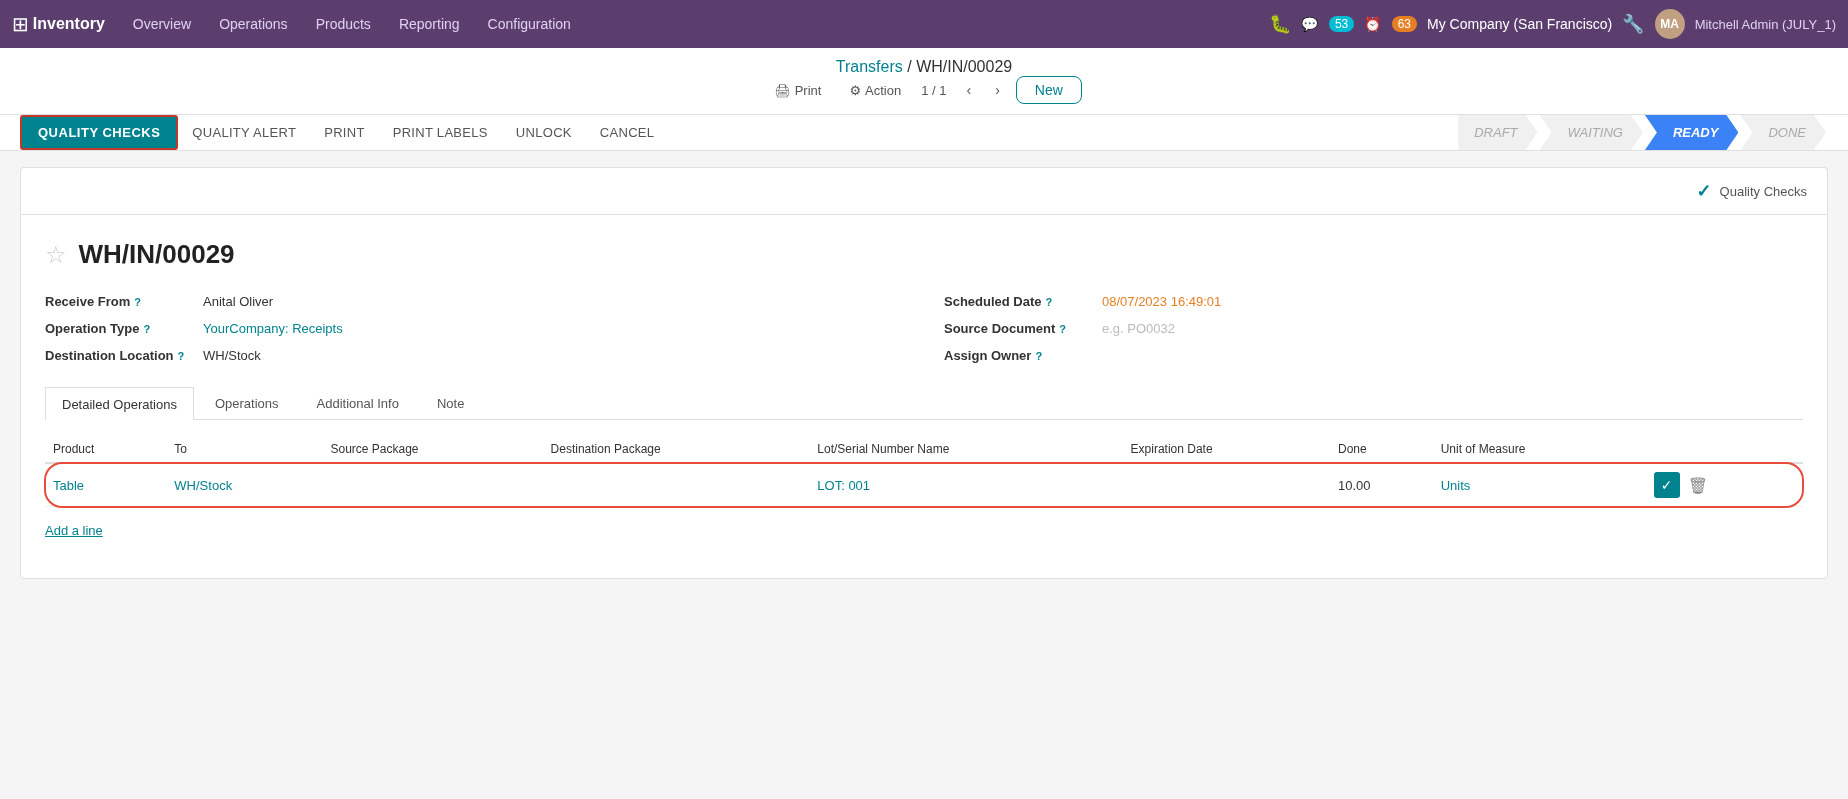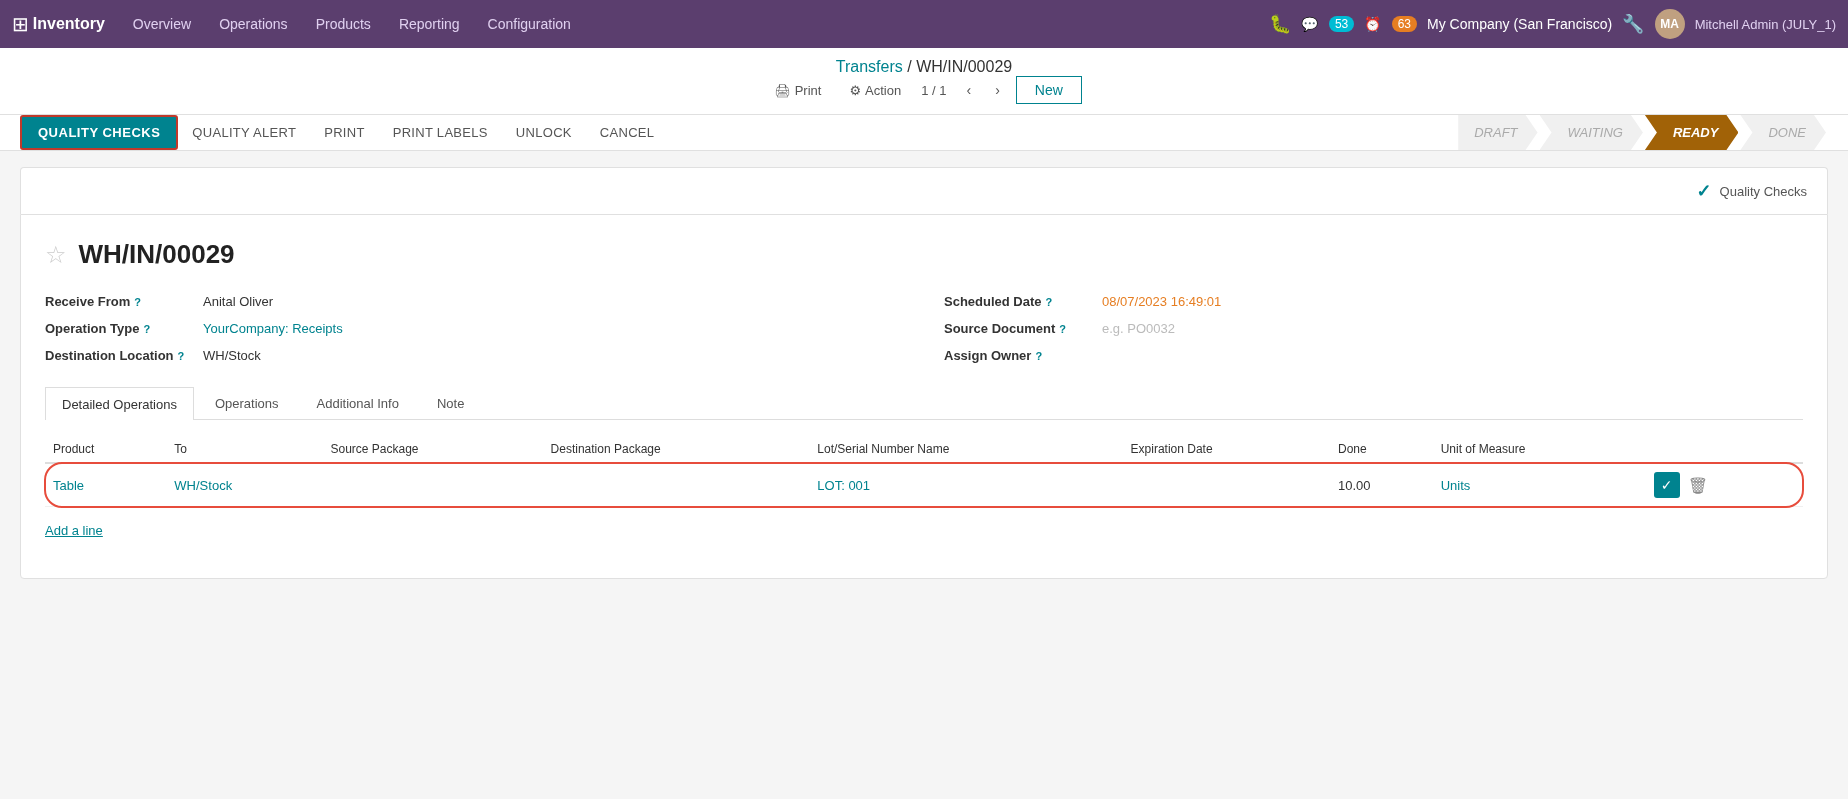--- a/index.html
+++ b/index.html
@@ -55,21 +55,21 @@
     .page-actions .btn-print, .page-actions .btn-action {
       background: none; border: none; color: #555; cursor: pointer;
       font-size: 13px; display: flex; align-items: center; gap: 4px; padding: 4px 8px;
     }
     .page-nav { display: flex; align-items: center; gap: 16px; font-size: 13px; color: #555; }
     .page-nav button {
       background: none; border: none; cursor: pointer; color: #555; font-size: 14px; padding: 2px 4px;
     }
     .btn-new {
       border: 1px solid #00838f; color: #00838f; background: none;
-      padding: 5px 18px; border-radius: 0; font-size: 14px; cursor: pointer; font-weight: 500;
+      padding: 5px 18px; border-radius: 8px; font-size: 14px; cursor: pointer; font-weight: 500;
     }
 
     
     .action-bar {
       background: #fff;
       padding: 0 20px;
       display: flex; align-items: center; justify-content: space-between;
       border-bottom: 1px solid #e0e0e0;
     }
     .action-buttons { display: flex; align-items: center; gap: 0; }
@@ -93,21 +93,21 @@
       position: relative; background: #f5f5f5;
       clip-path: polygon(0 0, calc(100% - 12px) 0, 100% 50%, calc(100% - 12px) 100%, 0 100%, 12px 50%);
       margin-right: 2px;
       font-style: italic;
     }
     .status-step:first-child {
       clip-path: polygon(0 0, calc(100% - 12px) 0, 100% 50%, calc(100% - 12px) 100%, 0 100%);
       padding-left: 16px;
     }
     .status-step.active {
-      background: #a16207; color: #fff; font-weight: bold;
+      background: #3b82f6; color: #fff; font-weight: bold;
     }
     .status-step.inactive { background: #f0f0f0; color: #aaa; }
 
     
     .main-content {
       padding: 16px 20px;
     }
 
     .content-wrapper {
       background: #fff; border: 1px solid #e0e0e0; border-radius: 4px;

